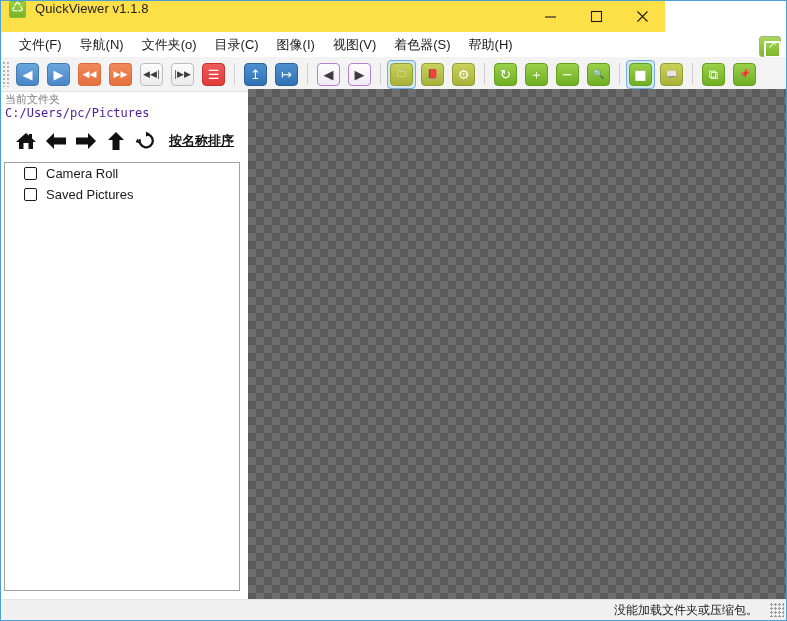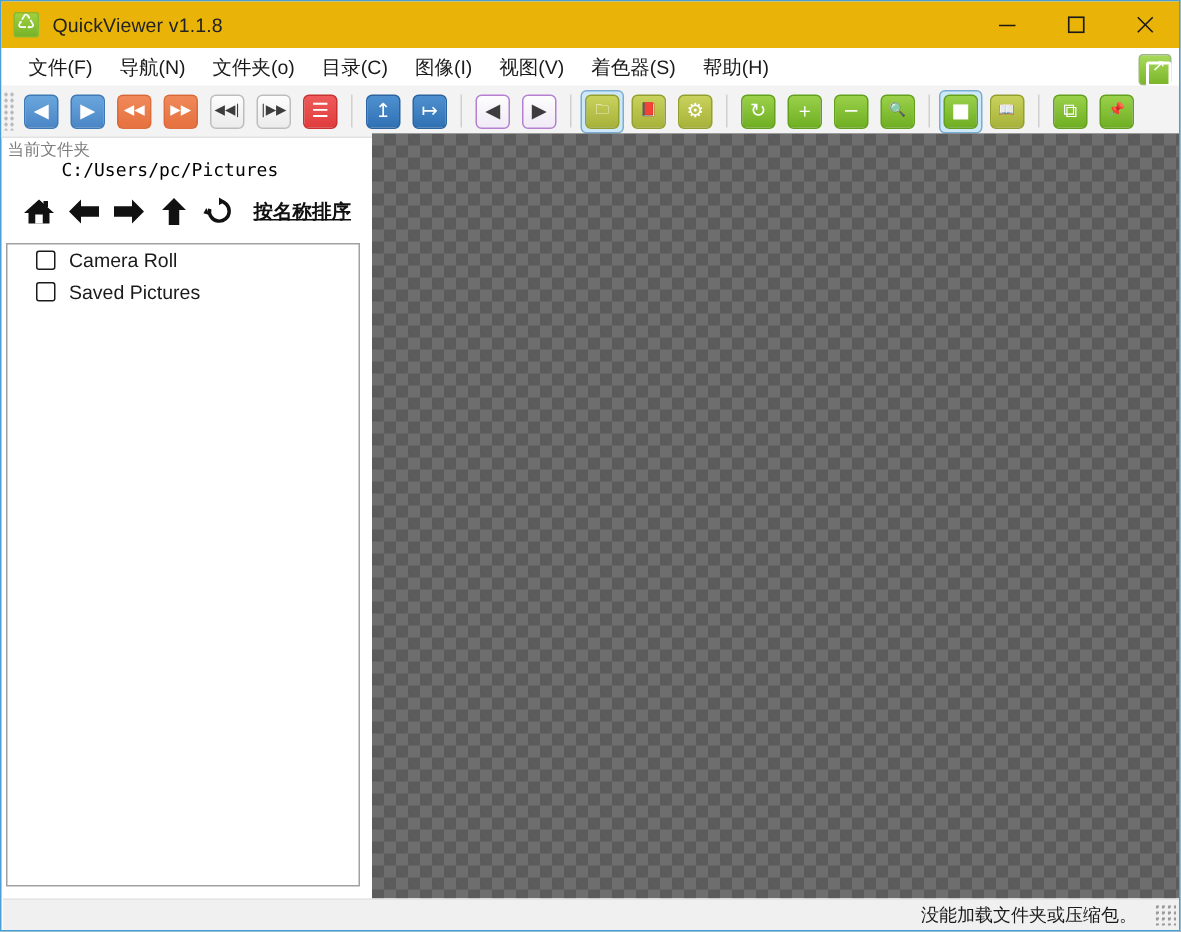--- a/index.html
+++ b/index.html
@@ -12,23 +12,23 @@
   }
   #app {
     position:relative;
     width:787px; height:621px;
     border:1px solid #4a9fd4;
     background:#ffffff;
   }
 
   
   .titlebar {
-    position:absolute; left:0; top:0; width:785px; height:31px;
-    background:#eab308;
-    display:flex; align-items:center;
+    position:absolute; left:0; top:0; width:664px; height:31px;
+    background:#fde047;
+    display:flex; 
   }
   .app-icon {
     width:17px; height:17px; margin-left:8px; margin-right:9px;
     border-radius:2px;
     background:linear-gradient(#9fd13f,#77b329);
     position:relative; flex:none;
     border:1px solid #85bb33;
   }
   .app-icon::before{
     content:"\267A";
@@ -126,22 +126,22 @@
     position:absolute; left:1px; top:92px; width:245px; height:484px;
     background:#ffffff;
   }
   .cur-label {
     font-family:"DejaVu Sans Mono", monospace;
     font-size:11px; color:#7d7d7d;
     padding-left:3px; line-height:13px;
   }
   .cur-path {
     font-family:"DejaVu Sans Mono", monospace;
-    font-size:12px; color:#000000;
-    padding-left:3px; line-height:15px;margin-left:36px;
+    font-size:12px; color:#4c1d95;
+    padding-left:3px; line-height:15px;
   }
   .navrow {
     display:flex; align-items:center; height:30px;
     padding-left:9px; gap:0px; margin-top:5px;
   }
   .navicon {
     width:30px; height:26px; display:flex; align-items:center; justify-content:center;
     color:#111111;
   }
   .navicon svg { display:block; }

